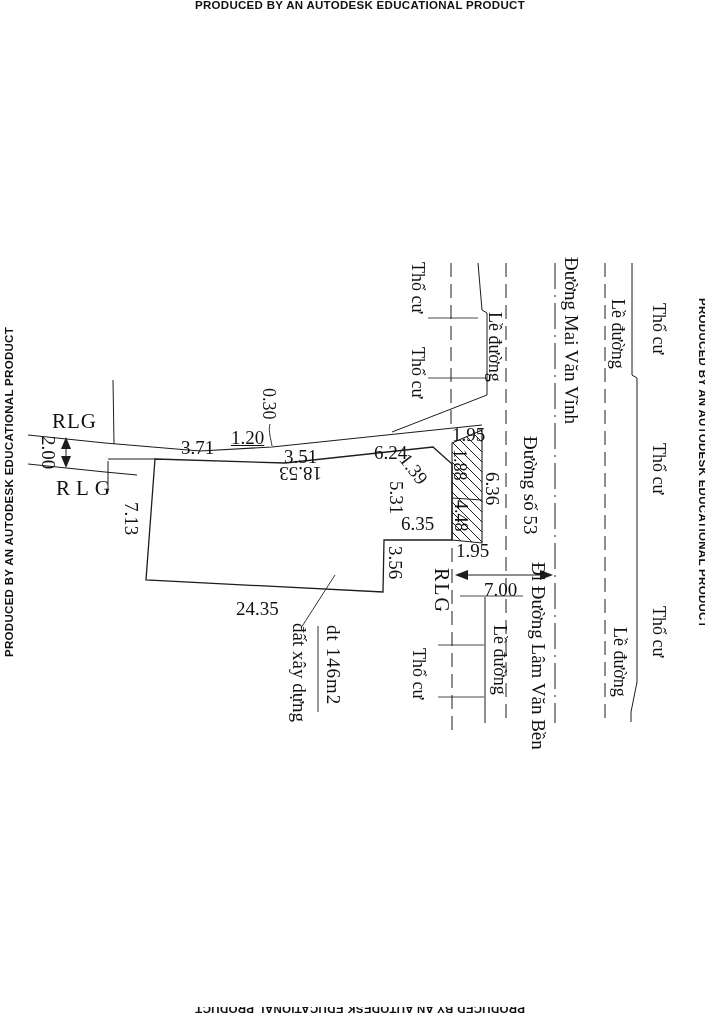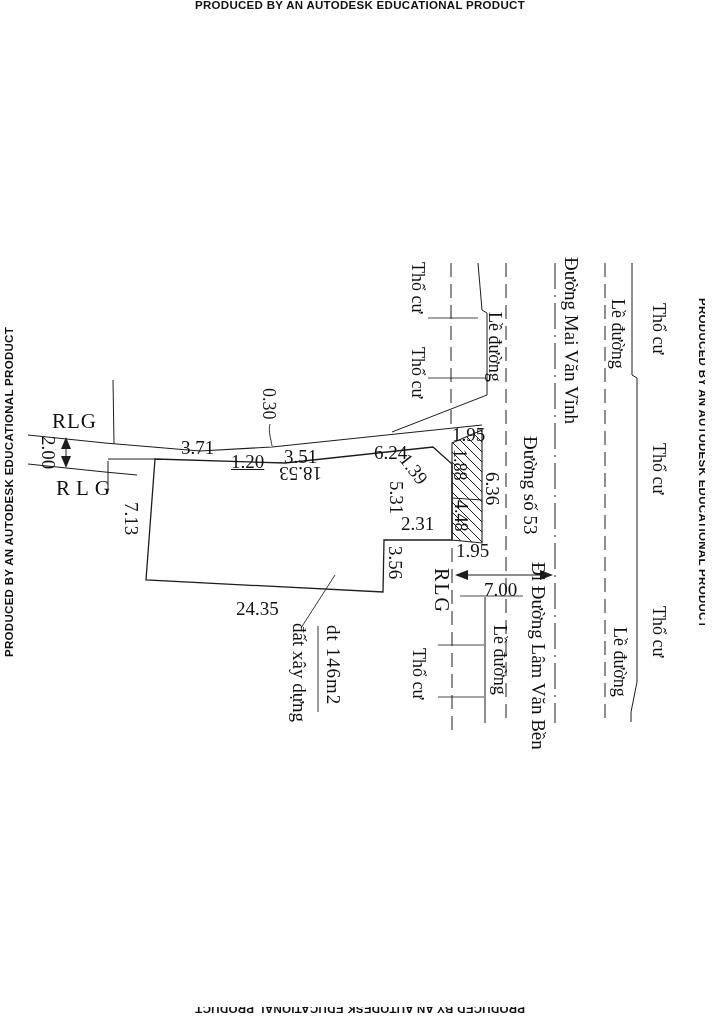--- a/index.html
+++ b/index.html
@@ -82,31 +82,31 @@
     <div class="banner rot180" style="text-align:center;margin-top:-4px;">PRODUCED BY AN AUTODESK EDUCATIONAL PRODUCT</div>
   </div>
 
   <div class="txt rlg" style="left:52px;top:411px;">RLG</div>
   <div class="txt rlg" style="left:56px;top:478px;letter-spacing:6px;">RLG</div>
   <div class="txt rot90" style="left:452px;top:568px;font-size:20px;letter-spacing:2px;">RLG</div>
 
   <div class="txt dim rot90" style="left:278px;top:388px;font-size:18px;">0.30</div>
   <div class="txt dim rot90" style="left:58px;top:436px;">2.00</div>
   <div class="txt dim" style="left:181px;top:438px;">3.71</div>
-  <div class="txt dim" style="left:231px;top:452px;text-decoration:underline;">1.20</div>
+  <div class="txt dim" style="left:231px;top:428px;text-decoration:underline;">1.20</div>
   <div class="txt dim" style="left:284px;top:447px;">3.51</div>
   <div class="txt dim" style="left:374px;top:443px;">6.24</div>
   <div class="txt dim" style="left:452px;top:425px;">1.95</div>
   <div class="txt dim rot180" style="left:250px;top:464px;width:72px;">18.53</div>
   <div class="txt dim" style="left:411px;top:450px;transform:rotate(52deg);transform-origin:0 0;">1.39</div>
   <div class="txt rot90" style="left:469px;top:449px;font-size:18px;">1.88</div>
   <div class="txt rot90" style="left:470px;top:500px;font-size:18px;">4.48</div>
   <div class="txt dim rot90" style="left:502px;top:472px;">6.36</div>
   <div class="txt dim rot90" style="left:406px;top:481px;">5.31</div>
-  <div class="txt dim" style="left:401px;top:514px;">2.31</div>
+  <div class="txt dim" style="left:401px;top:514px;">6.35</div>
   <div class="txt dim rot90" style="left:141px;top:502px;">7.13</div>
   <div class="txt dim rot90" style="left:405px;top:546px;">3.56</div>
   <div class="txt dim" style="left:236px;top:599px;">24.35</div>
   <div class="txt dim" style="left:456px;top:541px;">1.95</div>
   <div class="txt dim" style="left:484px;top:580px;">7.00</div>
 
   <div class="txt lbl rot90" style="left:427px;top:262px;">Thổ cư</div>
   <div class="txt lbl rot90" style="left:427px;top:347px;">Thổ cư</div>
   <div class="txt lbl rot90" style="left:504px;top:312px;">Lề đường</div>
   <div class="txt lbl rot90" style="left:627px;top:299px;">Lề đường</div>

